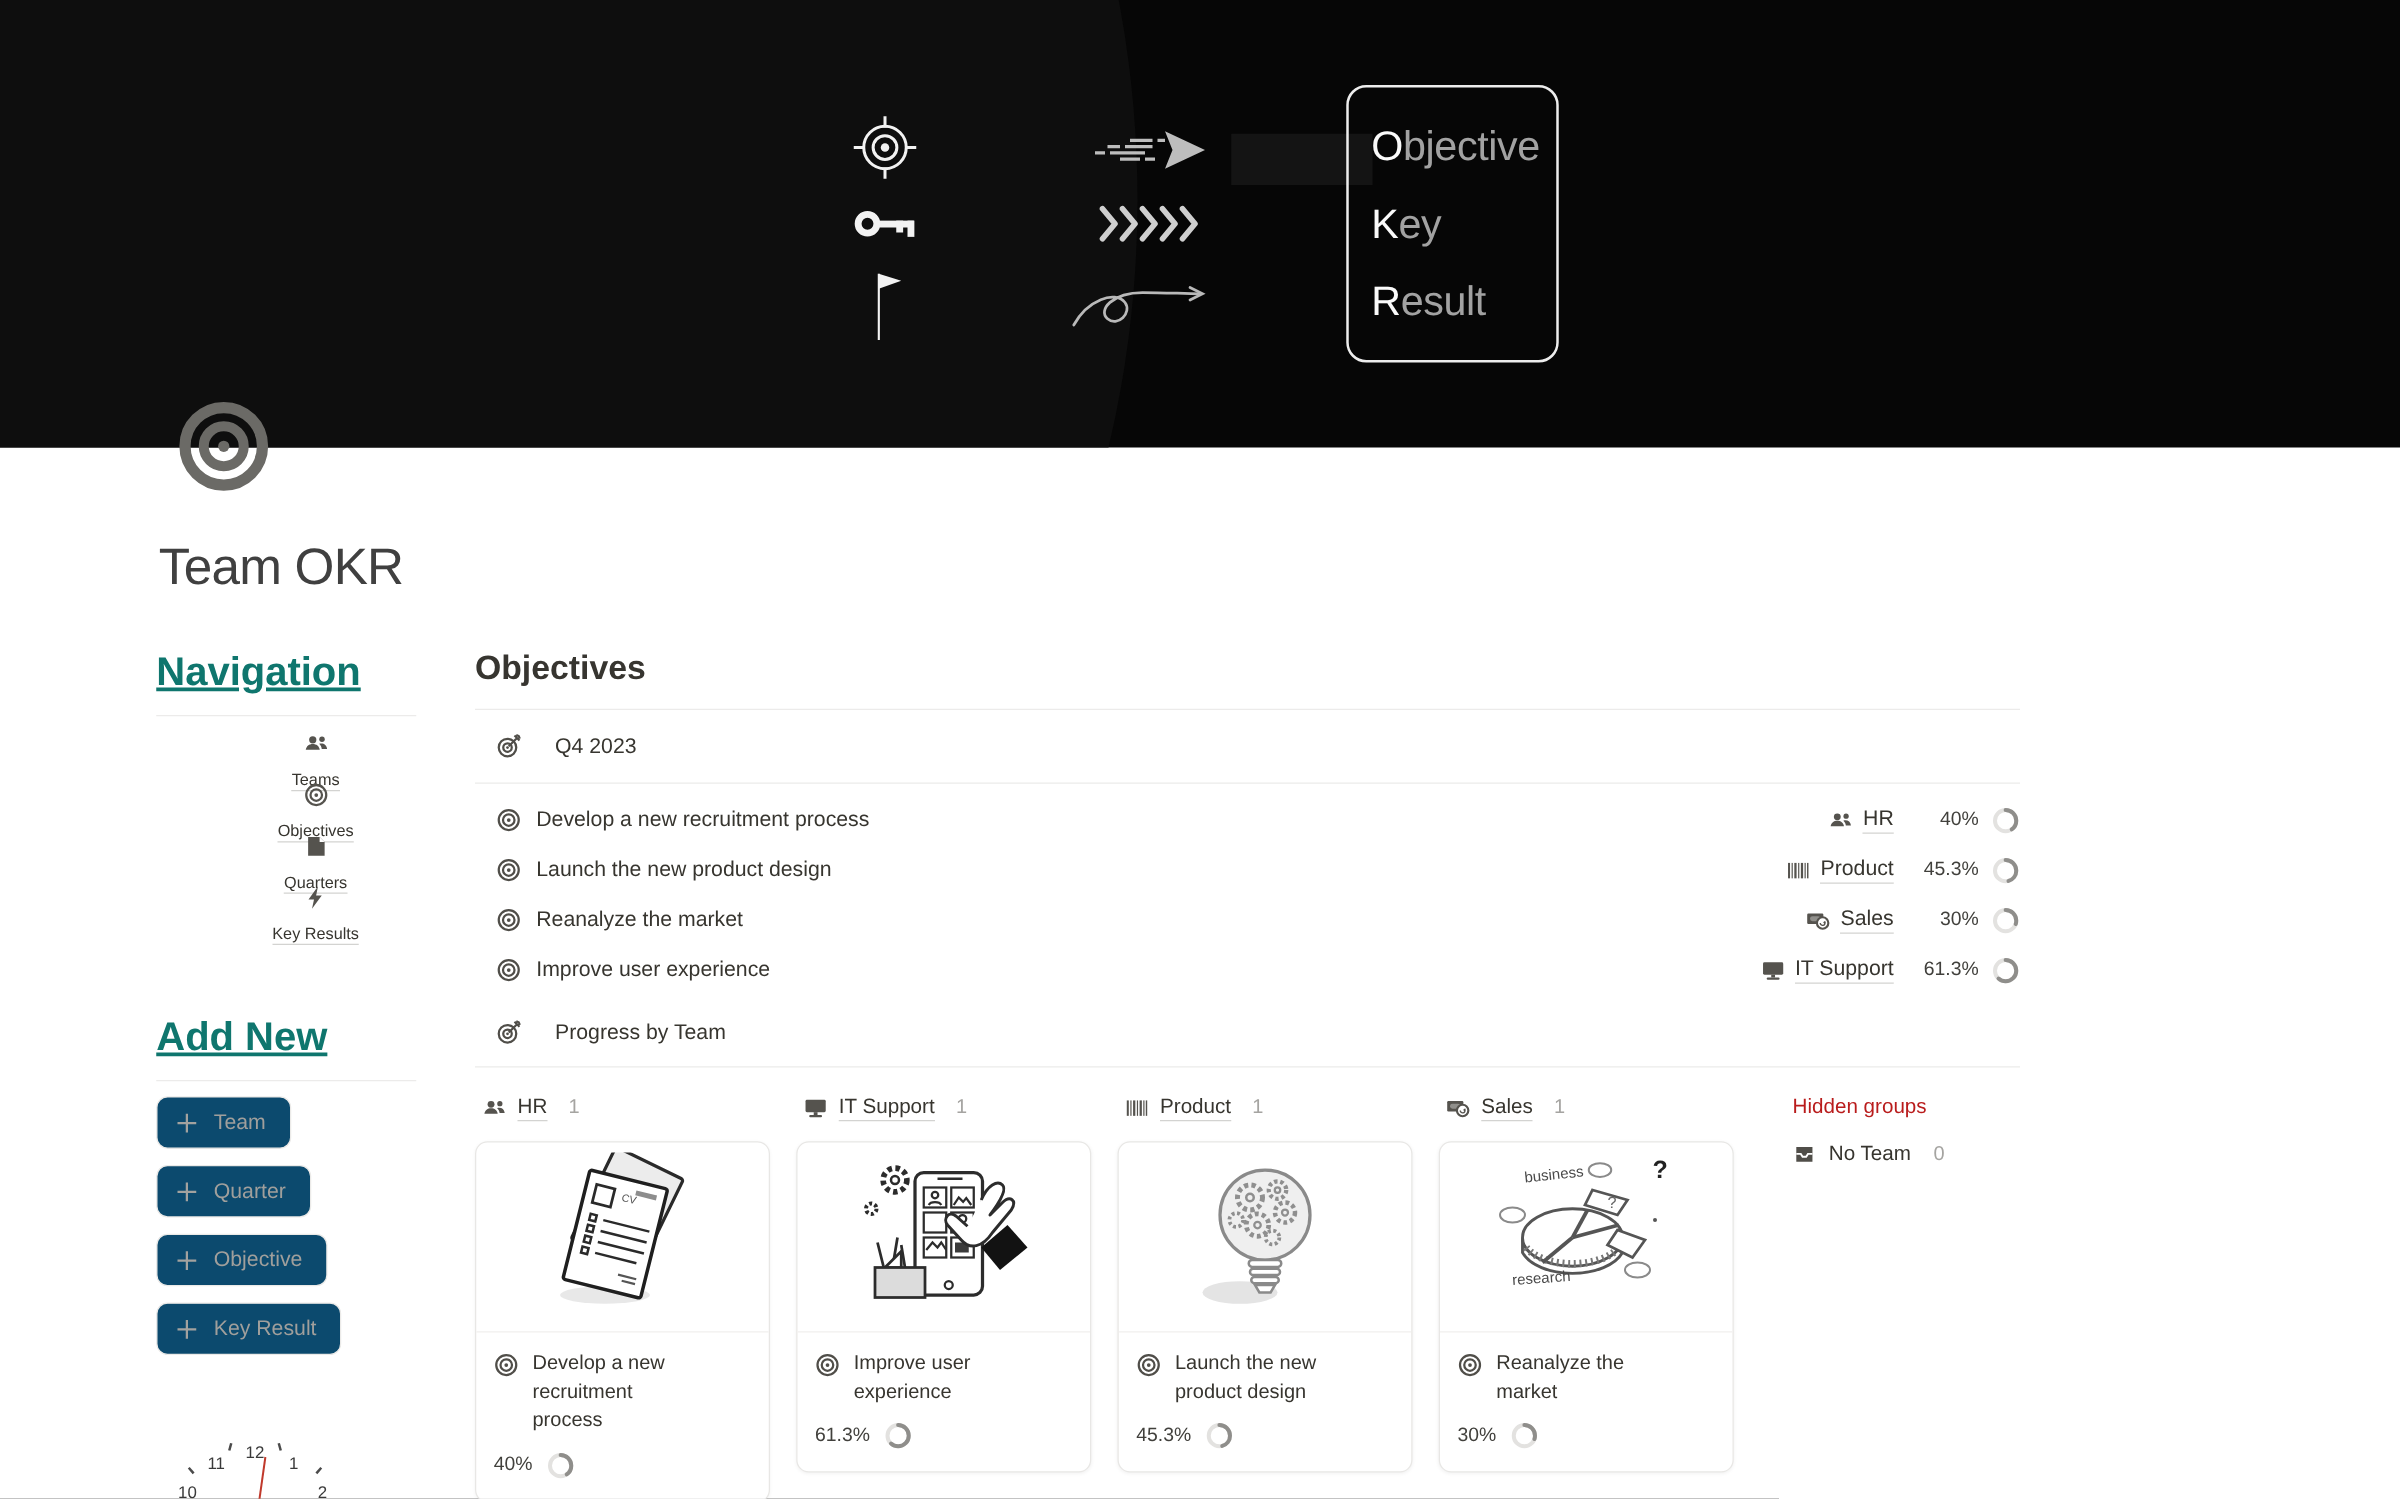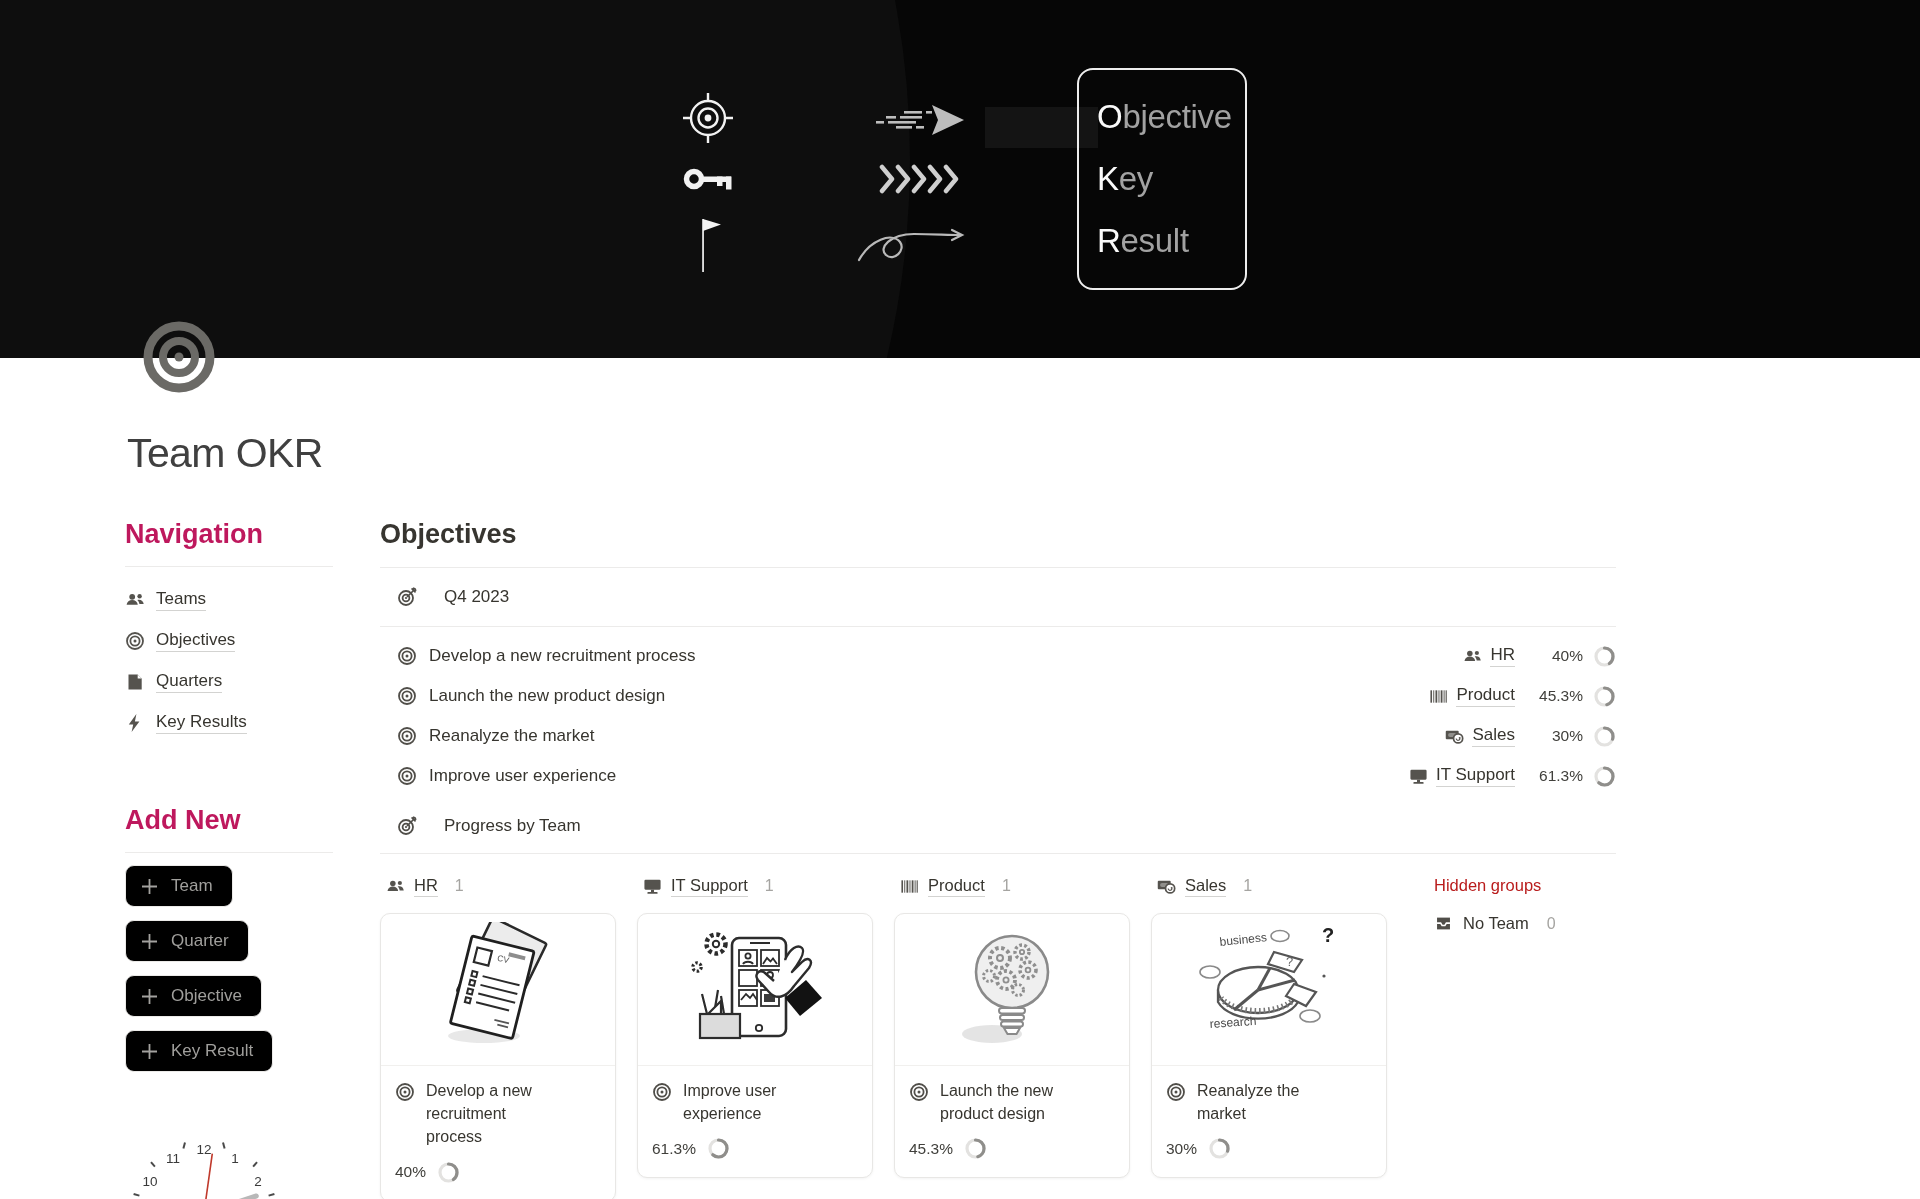--- a/index.html
+++ b/index.html
@@ -21,30 +21,30 @@
   .okr-line { font-size:33px; line-height:62px; color:#a2a2a2; letter-spacing:-0.3px; }
   .okr-line::first-letter { color:#fafafa; }
   
   .page-icon { position:absolute; left:141px; top:319px; width:76px; height:76px; }
   .content { position:absolute; left:0; top:358px; width:1920px; }
   .page-title { margin:72px 0 0 127px; font-size:41px; font-weight:400; letter-spacing:-0.6px; color:#404040; }
   
   .columns { display:flex; margin-top:42px; padding-left:125px; }
   .sidebar { width:255px; flex:none; }
   .main { width:1236px; flex:none; }
-  .side-heading { font-size:27px; font-weight:700; color:#be185d; }
+  .side-heading { font-size:32px; font-weight:700; color:#0f766e;text-decoration:underline; }
   .side-divider { width:208px; height:1px; background:#ECEBEA; margin:16px 0 12px; }
-  .nav-item { display:flex; align-items:center; gap:11px; height:41px; font-size:17px; cursor:pointer; }
+  .nav-item { display:flex; align-items:center; gap:11px; height:41px; font-size:13px; cursor:pointer;flex-direction:column; }
   .nav-item svg { flex:none; }
   .link-u { border-bottom:1.5px solid rgba(55,53,47,0.22); padding-bottom:1px; }
   .addnew { margin-top:62px; }
   .add-btn {
     display:flex; align-items:center; gap:12px; width:max-content; height:42px;
     padding:0 19px 0 14px; margin-bottom:13px; border:1px solid #EBEAE8; border-radius:9px;
-    color:#A09F9C; font-size:17px; background:#000000; cursor:pointer;
+    color:#A09F9C; font-size:17px; background:#0c4a6e; cursor:pointer;
   }
   .clock-wrap { margin-top:56px; margin-left:-6px; }
   
   .main-heading { font-size:27px; font-weight:700; color:#373530; }
   .hr { height:1px; background:#ECEBEA; width:100%; }
   .row-line { display:flex; align-items:center; gap:27px; padding:19px 0 19px 17px; font-size:17px; }
   .obj-rows { padding:9px 0 6px; }
   .obj-row { display:flex; align-items:center; height:40px; padding-left:17px; font-size:17px; }
   .obj-left { display:flex; align-items:center; gap:12px; flex:1; min-width:0; cursor:pointer; }
   .team-chip { display:flex; align-items:center; gap:8px; cursor:pointer; }

